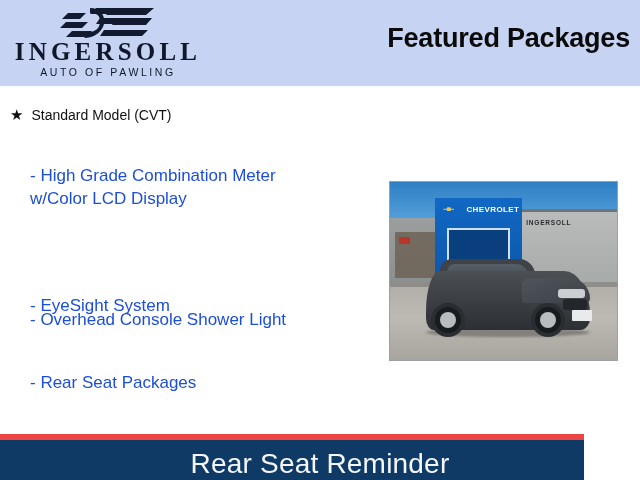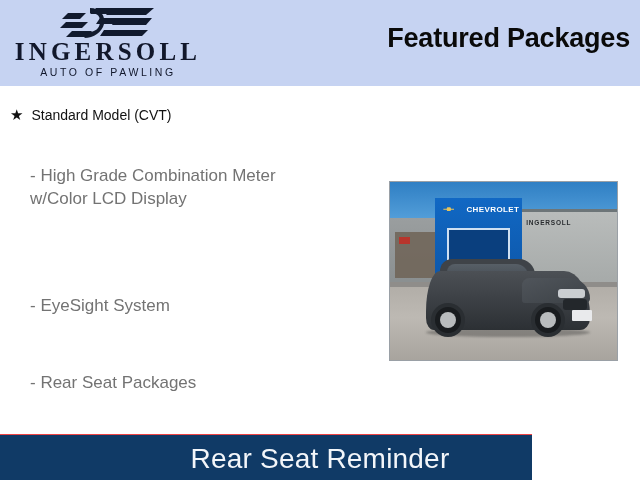--- a/index.html
+++ b/index.html
@@ -97,21 +97,21 @@
     font-size: 14px;
     line-height: 24px;
     color: #111111;
   }
 
   .sub-item {
     position: absolute;
     left: 30px;
     font-size: 17px;
     line-height: 23px;
-    color: #737373;
+    color: #1d4ed8;
     white-space: pre-line;
   }
   .sub-item.i0 { top: 78px; }
   .sub-item.i1 { top: 160px; margin-top: 48px; }
   .sub-item.i2 { top: 222px; }
   .sub-item.i3 { top: 285px; }
 
   
   .vehicle-photo {
     position: absolute;
@@ -268,24 +268,24 @@
     width: 72%; height: 5%;
     background: rgba(40,40,40,0.35);
     border-radius: 50%;
     filter: blur(1px);
   }
 
   
   .footer-banner {
     position: absolute;
     left: 0; top: 434px;
-    width: 532px;
+    width: 584px;
     height: 46px;
     background: #103a66;
-    border-top: 1px solid #ef4444;
+    border-top: 6px solid #ef4444;
     box-sizing: border-box;
   }
   .footer-title {
     position: absolute;
     left: 0; top: 7px;
     width: 640px;
     text-align: center;
     font-size: 28px;
     font-weight: 400;
     color: #f3f6fa;
@@ -322,20 +322,21 @@
 <div class="content-area">
 
   <div class="main-bullet">
     <span class="star-glyph">★</span>
     <span class="main-bullet-label">Standard Model (CVT)</span>
   </div>
 
   <div class="sub-item i0">- High Grade Combination Meter
 w/Color LCD Display</div>
   <div class="sub-item i1">- EyeSight System</div>
+  <div class="sub-item i2">- Overhead Console Shower Light</div>
   <div class="sub-item i3">- Rear Seat Packages</div>
 
   <div class="vehicle-photo">
     <div class="ph-sky"></div>
     <div class="ph-bldg-right-top"></div>
     <div class="ph-bldg-right"></div>
     <div class="ph-ingersoll-sign">INGERSOLL</div>
     <div class="ph-bldg-left"></div>
     <div class="ph-bldg-left-glass"></div>
     <div class="ph-redbox"></div>

